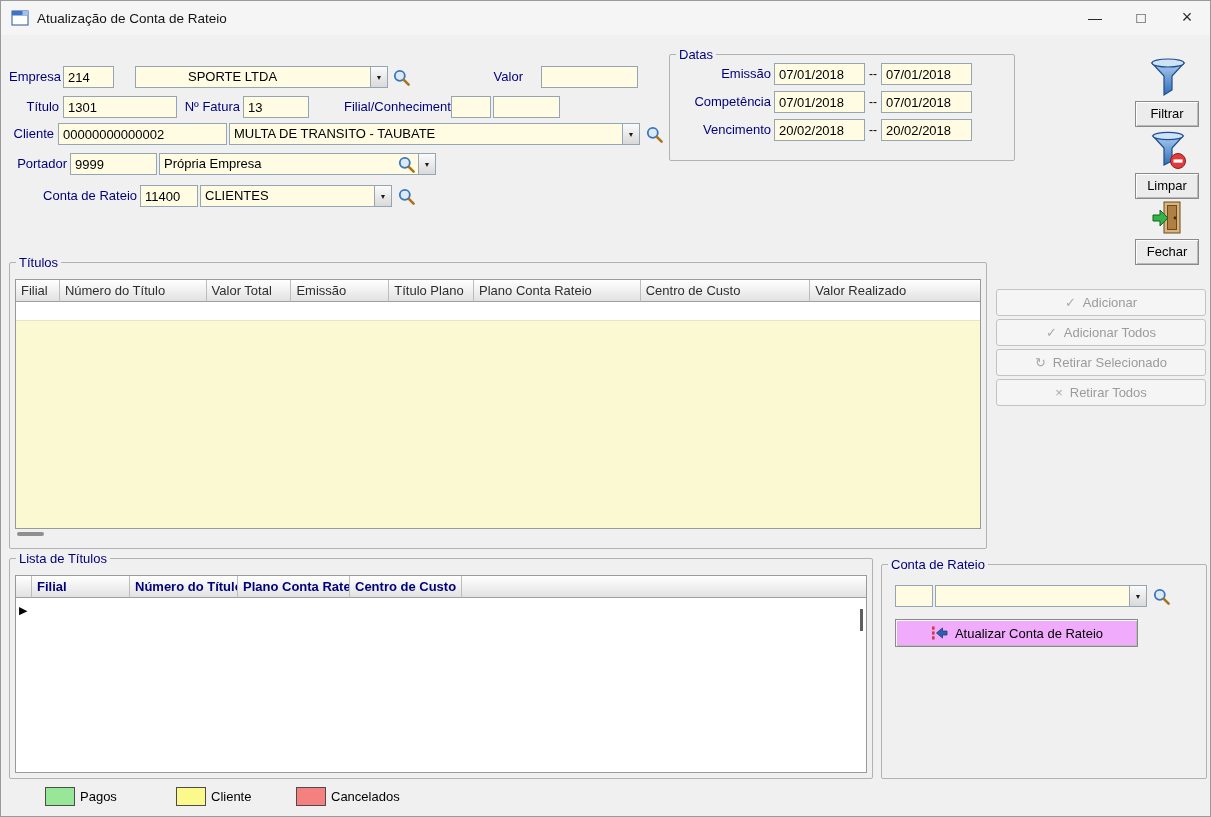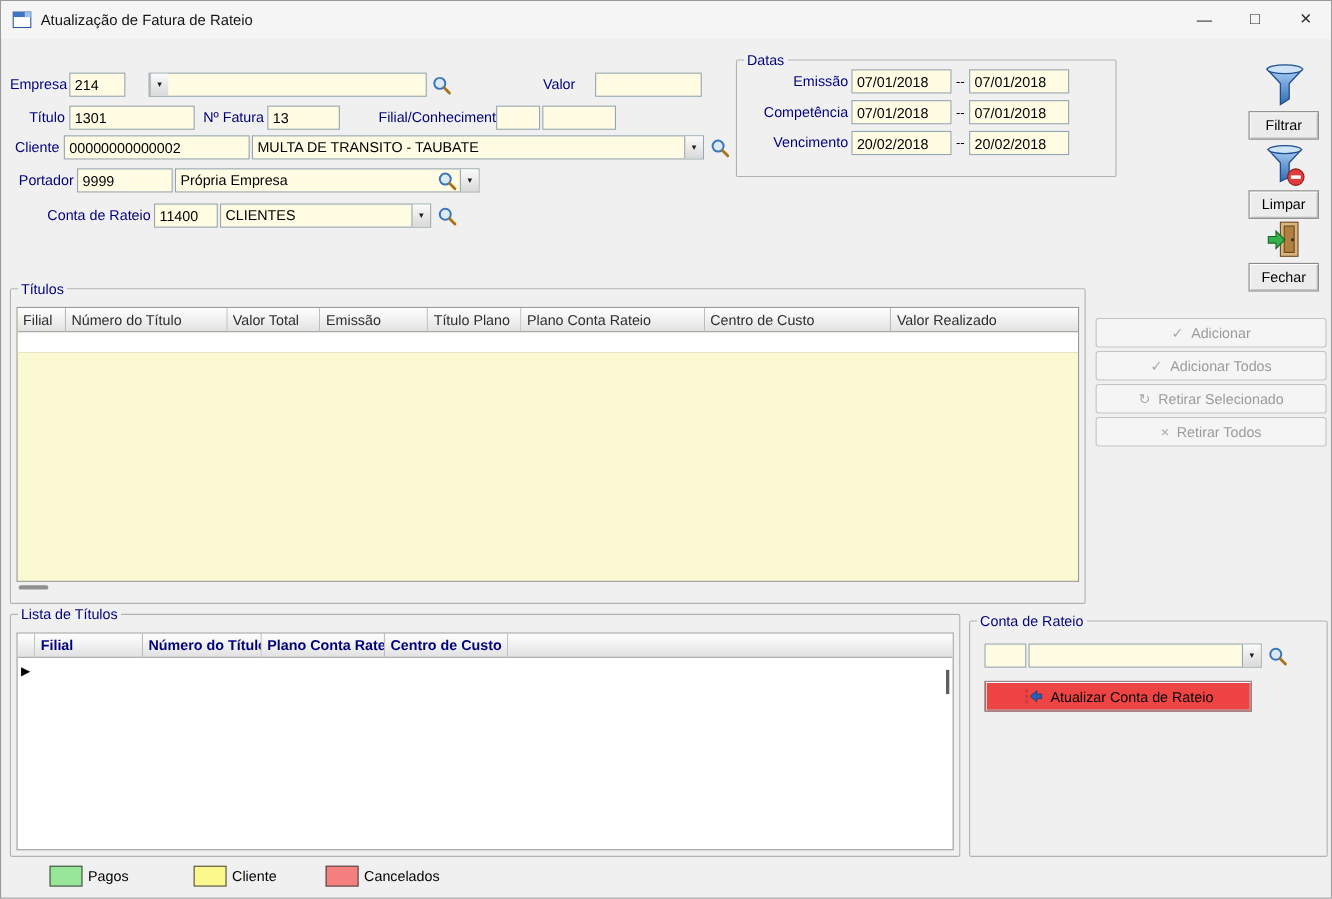--- a/index.html
+++ b/index.html
@@ -62,21 +62,21 @@
   
   .sbtn {
     position:absolute; width:210px; height:27px;
     background:#f5f5f5; border:1px solid #c3c3c3; border-radius:3px;
     display:flex; align-items:center; justify-content:center; gap:7px;
     color:#9b9b9b; font-size:13px; cursor:default;
   }
   .sbtn .ic { color:#a9a9a9; font-size:13px; }
   
   .pushbtn {
-    position:absolute; height:28px; background:#ef4444; border:1px solid #8a8a8a;
+    position:absolute; height:28px; background:#f0abfc; border:1px solid #8a8a8a;
     box-shadow: inset 1px 1px 0 #ffffff, inset -1px -1px 0 #b9b9b9;
     display:flex; align-items:center; justify-content:center; gap:7px;
     font-size:13px; color:#000; cursor:pointer;
   }
   
   .sw { position:absolute; width:30px; height:19px; border:1px solid #4c4c4c; }
   .leglbl { position:absolute; height:19px; line-height:19px; font-size:13px; color:#000; }
 </style>
 </head>
 <body>
@@ -84,21 +84,21 @@
 <div class="window">
 
   <div class="titlebar">
     <span class="app-icon">
       <svg width="18" height="16" viewBox="0 0 18 16">
         <rect x="1" y="1" width="16" height="14" fill="#ffffff" stroke="#2b5797"></rect>
         <rect x="1" y="1" width="16" height="4.5" fill="#3f74c4"></rect>
         <rect x="11.5" y="1" width="5.5" height="4.5" fill="#9ec1ee"></rect>
       </svg>
     </span>
-    <span class="title">Atualização de Fatura de Rateio</span>
+    <span class="title">Atualização de Conta de Rateio</span>
     <div class="win-controls">
       <span class="win-btn">—</span>
       <span class="win-btn max">□</span>
       <span class="win-btn close">×</span>
     </div>
   </div>
 
   <fieldset class="gb" style="left:668px; top:46px; width:346px; height:114px;">
     <legend>Datas</legend>
   </fieldset>
@@ -108,20 +108,21 @@
   <fieldset class="gb" style="left:8px; top:550px; width:864px; height:228px;">
     <legend>Lista de Títulos</legend>
   </fieldset>
   <fieldset class="gb" style="left:880px; top:556px; width:326px; height:222px;">
     <legend>Conta de Rateio</legend>
   </fieldset>
 
   <span class="lbl" style="left:8px; top:65px; width:50px;">Empresa</span>
   <input class="field" style="left: 62px; top: 65px; width: 51px;" readonly="" value="214">
   <div class="combo" style="left:134px; top:65px; width:253px;">
+    <span class="txt indent">SPORTE LTDA</span>
     <span class="dd">▼</span>
   </div>
   <span class="mag" style="left:391px; top:67px;">
     <svg width="19" height="19" viewBox="0 0 19 19">
       <circle cx="7.8" cy="7.8" r="5" fill="#dceaf8" stroke="#3a76b8" stroke-width="1.8"></circle>
       <line x1="11.8" y1="11.8" x2="16.6" y2="16.6" stroke="#a8741a" stroke-width="2.6" stroke-linecap="round"></line>
     </svg>
   </span>
   <span class="lbl" style="left:462px; top:65px; width:60px;">Valor</span>
   <input class="field" style="left: 540px; top: 65px; width: 97px;" readonly="" value="">

